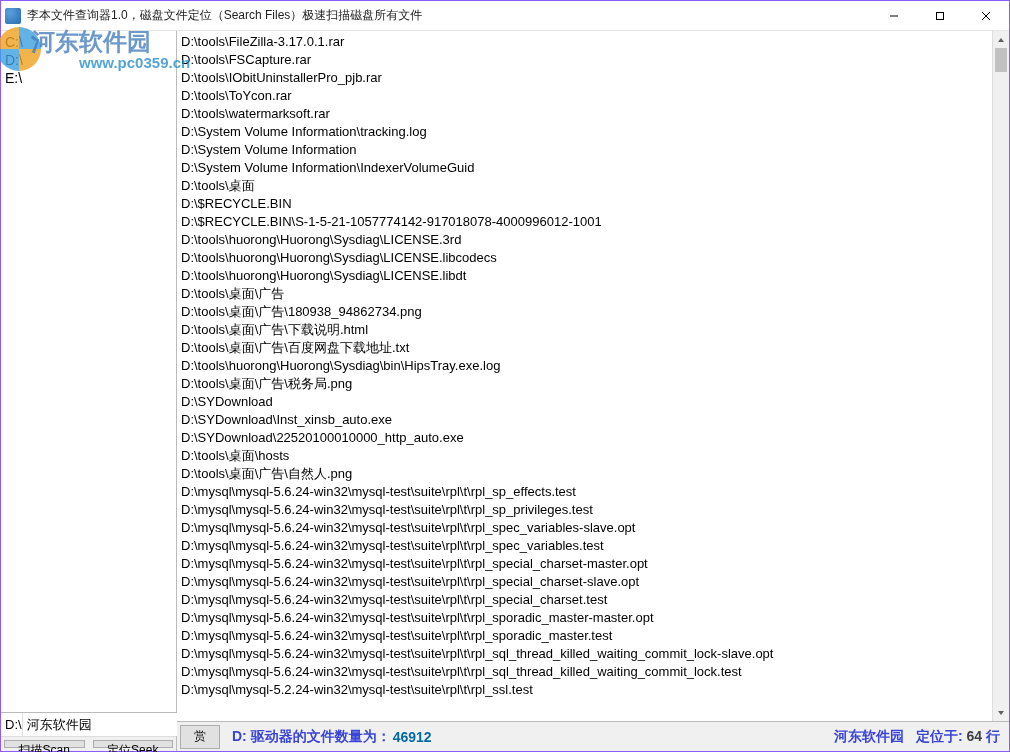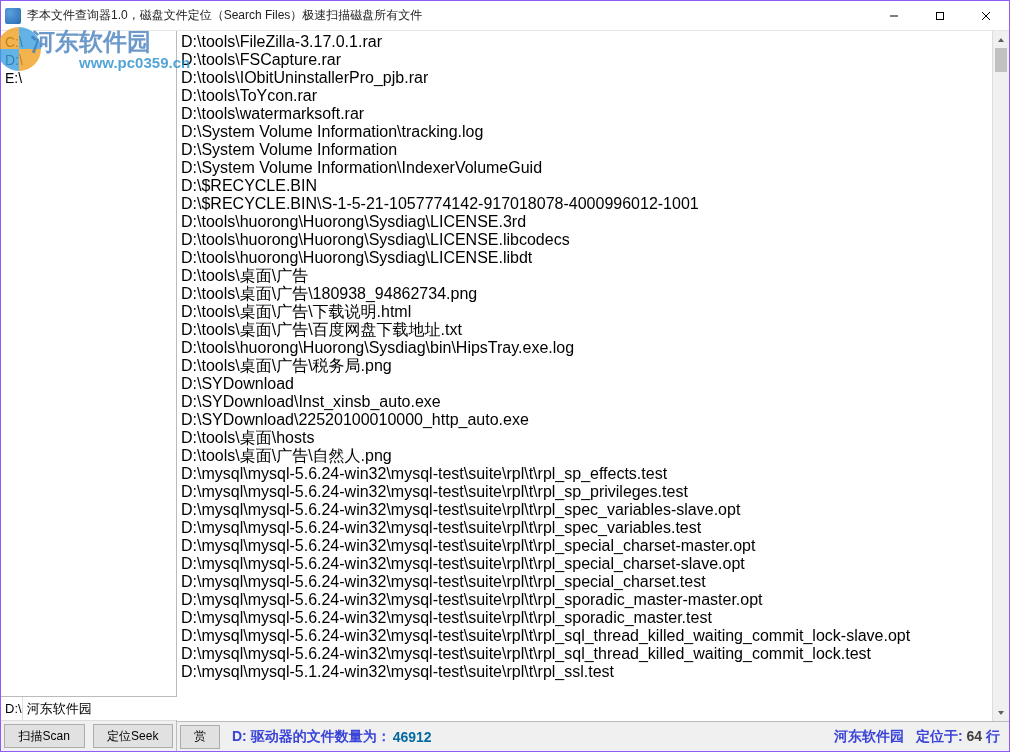--- a/index.html
+++ b/index.html
@@ -149,21 +149,21 @@
     flex: 1;
     border: none;
     outline: none;
     font-size: 13px;
     padding: 0 4px;
     font-family: "SimSun", sans-serif;
     background: #fff;
   }
   .row-buttons {
     display: flex;
-    height: 30px;
+    height: 14px;
     padding: 3px;
     gap: 8px;
     background: #f0f0f0;
   }
   .row-buttons button {
     flex: 1;
     font-size: 12px;
     border: 1px solid #adadad;
     background: #e1e1e1;
     font-family: "SimSun", sans-serif;
@@ -183,21 +183,21 @@
     background: #fff;
     margin: 0;
     overflow: hidden;
   }
   .file-list {
     position: absolute;
     inset: 0 17px 0 0;
     overflow: hidden;
     padding: 2px 2px 2px 4px;
     font-family: "Microsoft Sans Serif", Tahoma, sans-serif;
-    font-size: 16px;
+    font-size: 13px;
     line-height: 18px;
     color: #000;
     white-space: nowrap;
   }
   .file-list .file-row {
     overflow: hidden;
     text-overflow: clip;
   }
 
   
@@ -332,20 +332,21 @@
       <div class="file-list-container">
         <div class="file-list" id="file-list">
             <div class="file-row">D:\tools\FileZilla-3.17.0.1.rar</div>
             <div class="file-row">D:\tools\FSCapture.rar</div>
             <div class="file-row">D:\tools\IObitUninstallerPro_pjb.rar</div>
             <div class="file-row">D:\tools\ToYcon.rar</div>
             <div class="file-row">D:\tools\watermarksoft.rar</div>
             <div class="file-row">D:\System Volume Information\tracking.log</div>
             <div class="file-row">D:\System Volume Information</div>
             <div class="file-row">D:\System Volume Information\IndexerVolumeGuid</div>
+            <div class="file-row">D:\tools\桌面</div>
             <div class="file-row">D:\$RECYCLE.BIN</div>
             <div class="file-row">D:\$RECYCLE.BIN\S-1-5-21-1057774142-917018078-4000996012-1001</div>
             <div class="file-row">D:\tools\huorong\Huorong\Sysdiag\LICENSE.3rd</div>
             <div class="file-row">D:\tools\huorong\Huorong\Sysdiag\LICENSE.libcodecs</div>
             <div class="file-row">D:\tools\huorong\Huorong\Sysdiag\LICENSE.libdt</div>
             <div class="file-row">D:\tools\桌面\广告</div>
             <div class="file-row">D:\tools\桌面\广告\180938_94862734.png</div>
             <div class="file-row">D:\tools\桌面\广告\下载说明.html</div>
             <div class="file-row">D:\tools\桌面\广告\百度网盘下载地址.txt</div>
             <div class="file-row">D:\tools\huorong\Huorong\Sysdiag\bin\HipsTray.exe.log</div>
@@ -359,21 +360,21 @@
             <div class="file-row">D:\mysql\mysql-5.6.24-win32\mysql-test\suite\rpl\t\rpl_sp_privileges.test</div>
             <div class="file-row">D:\mysql\mysql-5.6.24-win32\mysql-test\suite\rpl\t\rpl_spec_variables-slave.opt</div>
             <div class="file-row">D:\mysql\mysql-5.6.24-win32\mysql-test\suite\rpl\t\rpl_spec_variables.test</div>
             <div class="file-row">D:\mysql\mysql-5.6.24-win32\mysql-test\suite\rpl\t\rpl_special_charset-master.opt</div>
             <div class="file-row">D:\mysql\mysql-5.6.24-win32\mysql-test\suite\rpl\t\rpl_special_charset-slave.opt</div>
             <div class="file-row">D:\mysql\mysql-5.6.24-win32\mysql-test\suite\rpl\t\rpl_special_charset.test</div>
             <div class="file-row">D:\mysql\mysql-5.6.24-win32\mysql-test\suite\rpl\t\rpl_sporadic_master-master.opt</div>
             <div class="file-row">D:\mysql\mysql-5.6.24-win32\mysql-test\suite\rpl\t\rpl_sporadic_master.test</div>
             <div class="file-row">D:\mysql\mysql-5.6.24-win32\mysql-test\suite\rpl\t\rpl_sql_thread_killed_waiting_commit_lock-slave.opt</div>
             <div class="file-row">D:\mysql\mysql-5.6.24-win32\mysql-test\suite\rpl\t\rpl_sql_thread_killed_waiting_commit_lock.test</div>
-            <div class="file-row">D:\mysql\mysql-5.1.24-win32\mysql-test\suite\rpl\t\rpl_ssl.test</div>
+            <div class="file-row">D:\mysql\mysql-5.2.24-win32\mysql-test\suite\rpl\t\rpl_ssl.test</div>
           </div>
         <div class="vscroll">
           <div class="sbtn">
             <svg width="8" height="8" viewBox="0 0 8 8">
                 <polygon points="4,2 7,6 1,6" fill="#606060"></polygon>
               </svg>
           </div>
           <div class="track">
             <div class="thumb"></div>
           </div>

